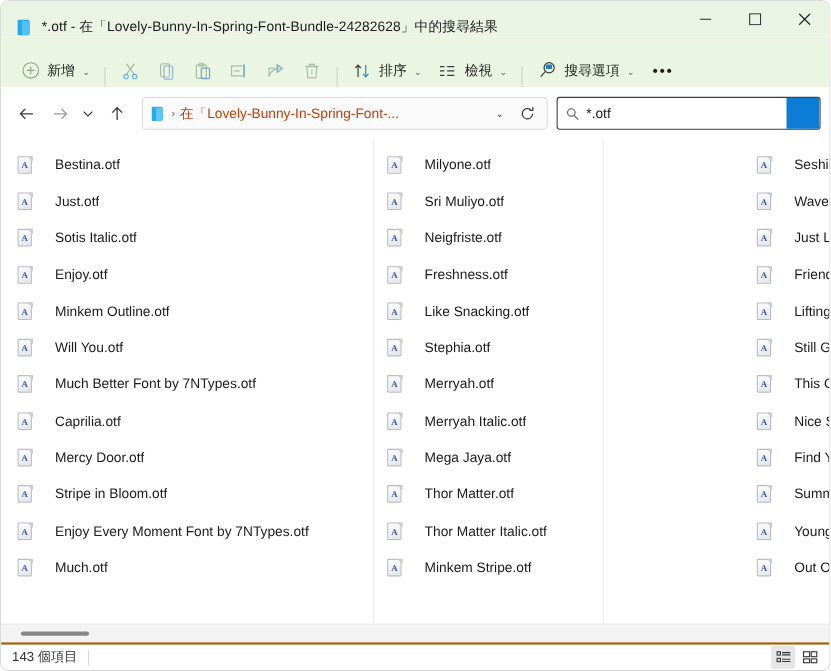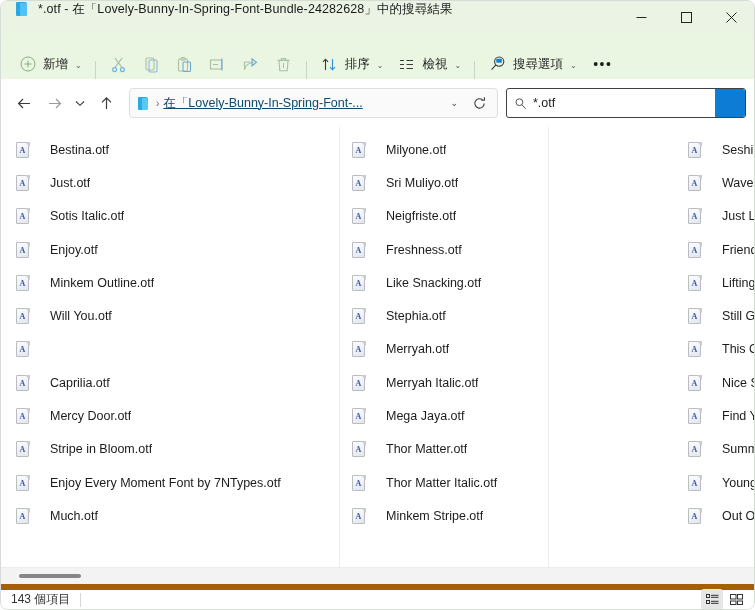--- a/index.html
+++ b/index.html
@@ -18,21 +18,21 @@
     overflow: hidden;
     display: flex;
     flex-direction: column;
   }
 
   
   .titlebar {
     height: 32px;
     background: #eaf3e4;
     display: flex;
-    align-items: flex-start;
+    align-items: flex-end;
     flex: 0 0 32px;
     position: relative;
   }
   .title-icon {
     width: 16px; height: 16px;
     margin-left: 13px; margin-right: 8px;
     position: relative;
     flex: 0 0 16px;
   }
   .title-icon .back {
@@ -140,23 +140,23 @@
   .addr-icon .b1 {
     position:absolute; left:2px; top:1px; width:10px; height:13px;
     background:#2aa8e8; border-radius:1px 2px 2px 1px;
   }
   .addr-icon .b2 {
     position:absolute; left:4px; top:2px; width:8px; height:12px;
     background:#59c8f5; border-radius:1px 2px 2px 1px; border-left:2px solid #2aa8e8;
   }
   .addr-sep { color:#666; font-size: 10px; margin: 0 4px 0 3px; }
   .addr-text {
-    font-size: 12.5px; color: #0c4a6e;
+    font-size: 12.5px; color: #c2410c;
     white-space: nowrap; overflow: hidden;
-    flex: 1 1 auto; min-width: 0; text-decoration: underline;
+    flex: 1 1 auto; min-width: 0;
   }
   .addr-chev { font-size: 9px; color: #444; padding: 0 8px; }
   .addr-refresh { padding: 0 6px; display:flex; align-items:center; }
 
   .searchwrap {
     flex: 0 0 240px;
     height: 30px;
     margin-left: 8px;
     border: 1px solid #404040;
     background: #ffffff;
@@ -260,21 +260,21 @@
     width: 62px; height: 4px;
     background: #868686;
     border-radius: 2px;
   }
 
   
   .statusbar {
     flex: 0 0 25px;
     height: 25px;
     background: #ffffff;
-    border-top: 6px solid #a16207;
+    border-top: 2px solid #a16207;
     display: flex;
     align-items: center;
     padding: 0 10px;
     position: relative;
   }
   .status-text {
     font-size: 12px;
     color: #333333;
     padding-right: 10px;
   }
@@ -548,20 +548,21 @@
             <span class="glyph">A</span>
           </span>
           <span class="filename">Will You.otf</span>
         </div>
         <div class="file">
           <span class="fileicon">
             <span class="page"></span>
             <span class="fold"></span>
             <span class="glyph">A</span>
           </span>
+          <span class="filename">Much Better Font by 7NTypes.otf</span>
         </div>
         <div class="file">
           <span class="fileicon">
             <span class="page"></span>
             <span class="fold"></span>
             <span class="glyph">A</span>
           </span>
           <span class="filename">Caprilia.otf</span>
         </div>
         <div class="file">

